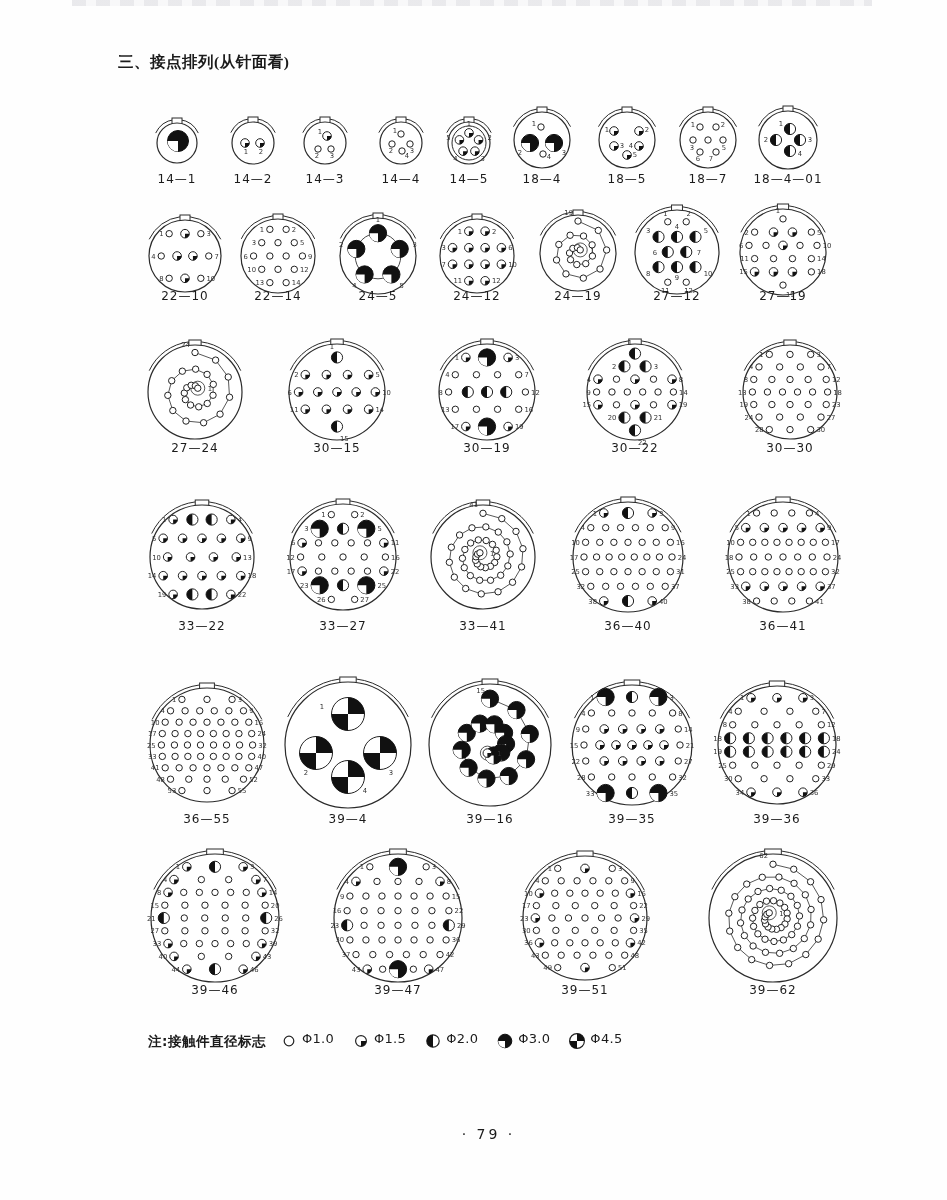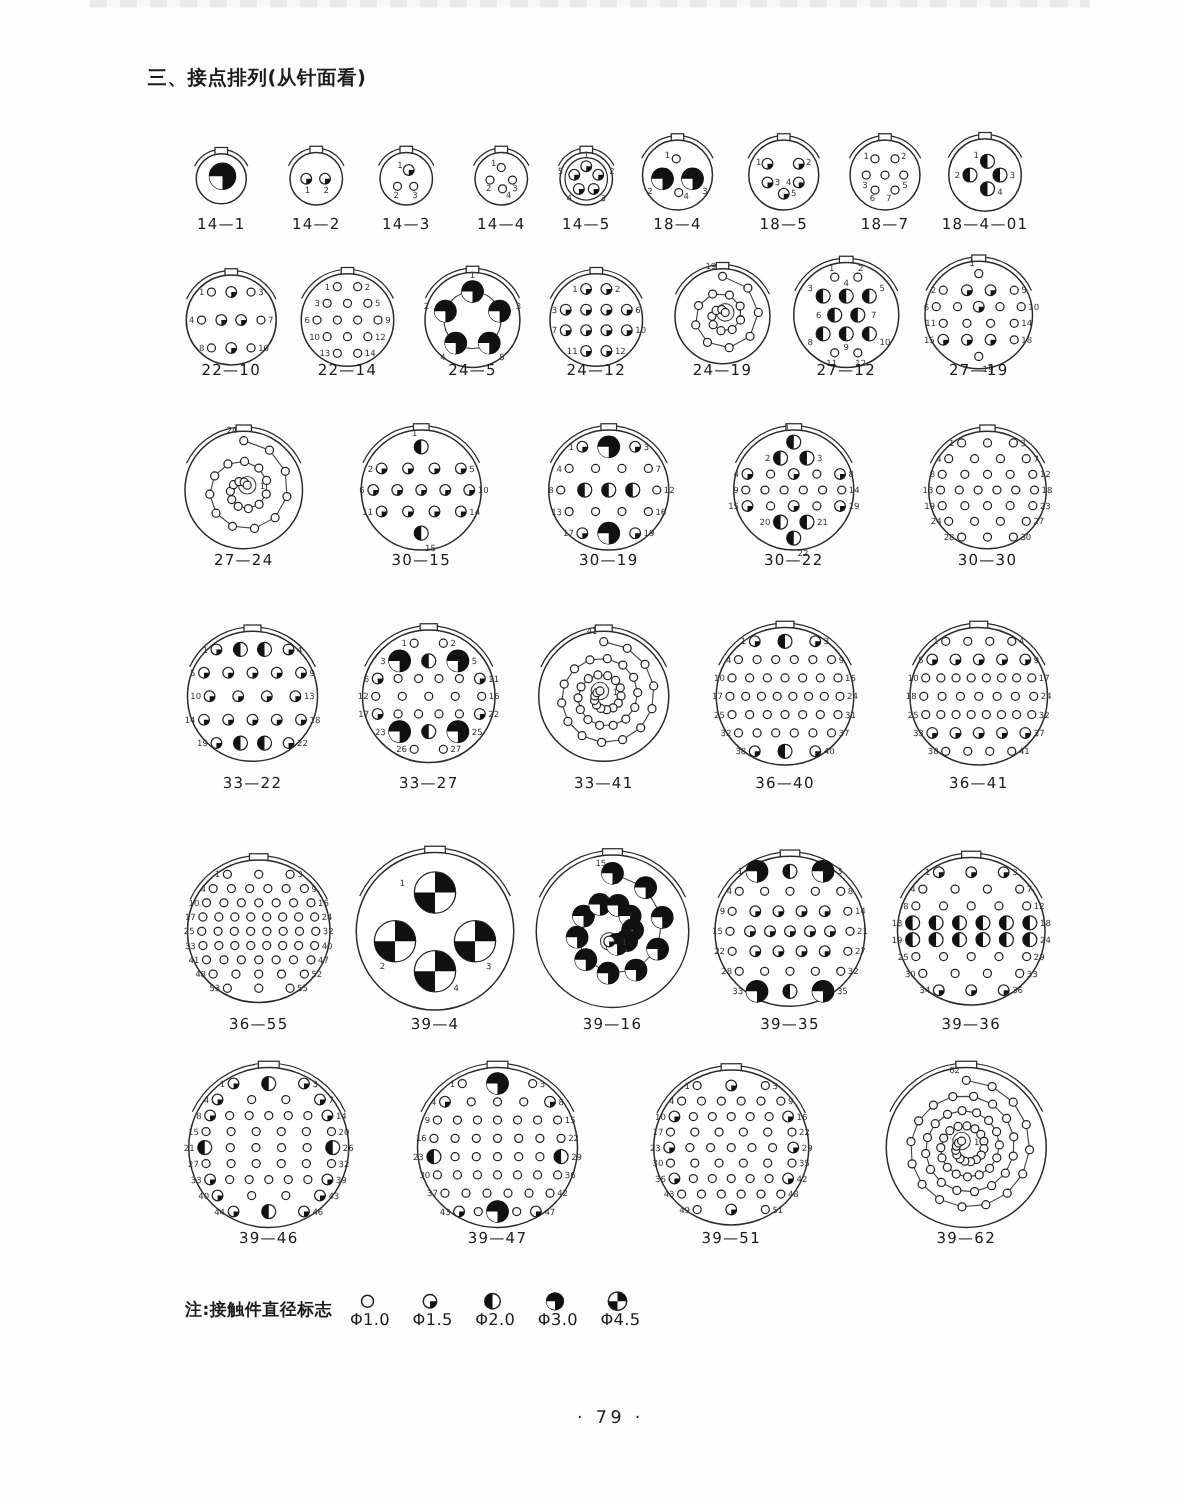--- a/index.html
+++ b/index.html
@@ -1,25 +1,25 @@
 <!DOCTYPE html>
 <html><head>
 <meta charset="utf-8">
 <style>
   html,body{margin:0;padding:0;background:#fff;}
   body{font-family:"DejaVu Sans","Liberation Sans",sans-serif;color:#1b1b1b;}
   .page{position:relative;width:947px;height:1200px;background:#fefefe;overflow:hidden;}
   .top-strip{position:absolute;top:0;left:72px;width:800px;height:6px;opacity:.55;
     background:repeating-linear-gradient(90deg,#d9d9de 0 14px,#f3f3f5 14px 24px);}
-  .title{position:absolute;left:118px;top:52px;font-size:15.5px;font-weight:700;letter-spacing:.5px;}
+  .title{position:absolute;left:118px;top:52px;font-size:15.5px;font-weight:700;letter-spacing:.5px;font-family:Liberation Serif, serif;}
   svg.canvas{position:absolute;left:0;top:0;}
   svg text{font-family:"DejaVu Sans","Liberation Sans",sans-serif;}
   .note{position:absolute;left:148px;top:1031px;display:flex;align-items:center;font-size:13.5px;}
   .note .prefix{font-weight:700;margin-right:14px;letter-spacing:.5px;}
-  .leg-item{display:inline-flex;align-items:center;margin-right:18px;flex-direction:column;}
+  .leg-item{display:inline-flex;align-items:flex-start;margin-right:18px;}
   .leg-item svg{margin-right:4px;display:block;}
   .leg-label{font-size:13px;letter-spacing:.3px;}
   .page-number{position:absolute;left:0;top:1126px;width:100%;text-align:center;
     font-size:14px;letter-spacing:3px;padding-left:15px;}
 </style>
 </head>
 <body>
 
 <div class="page">
   <div class="top-strip"></div>

